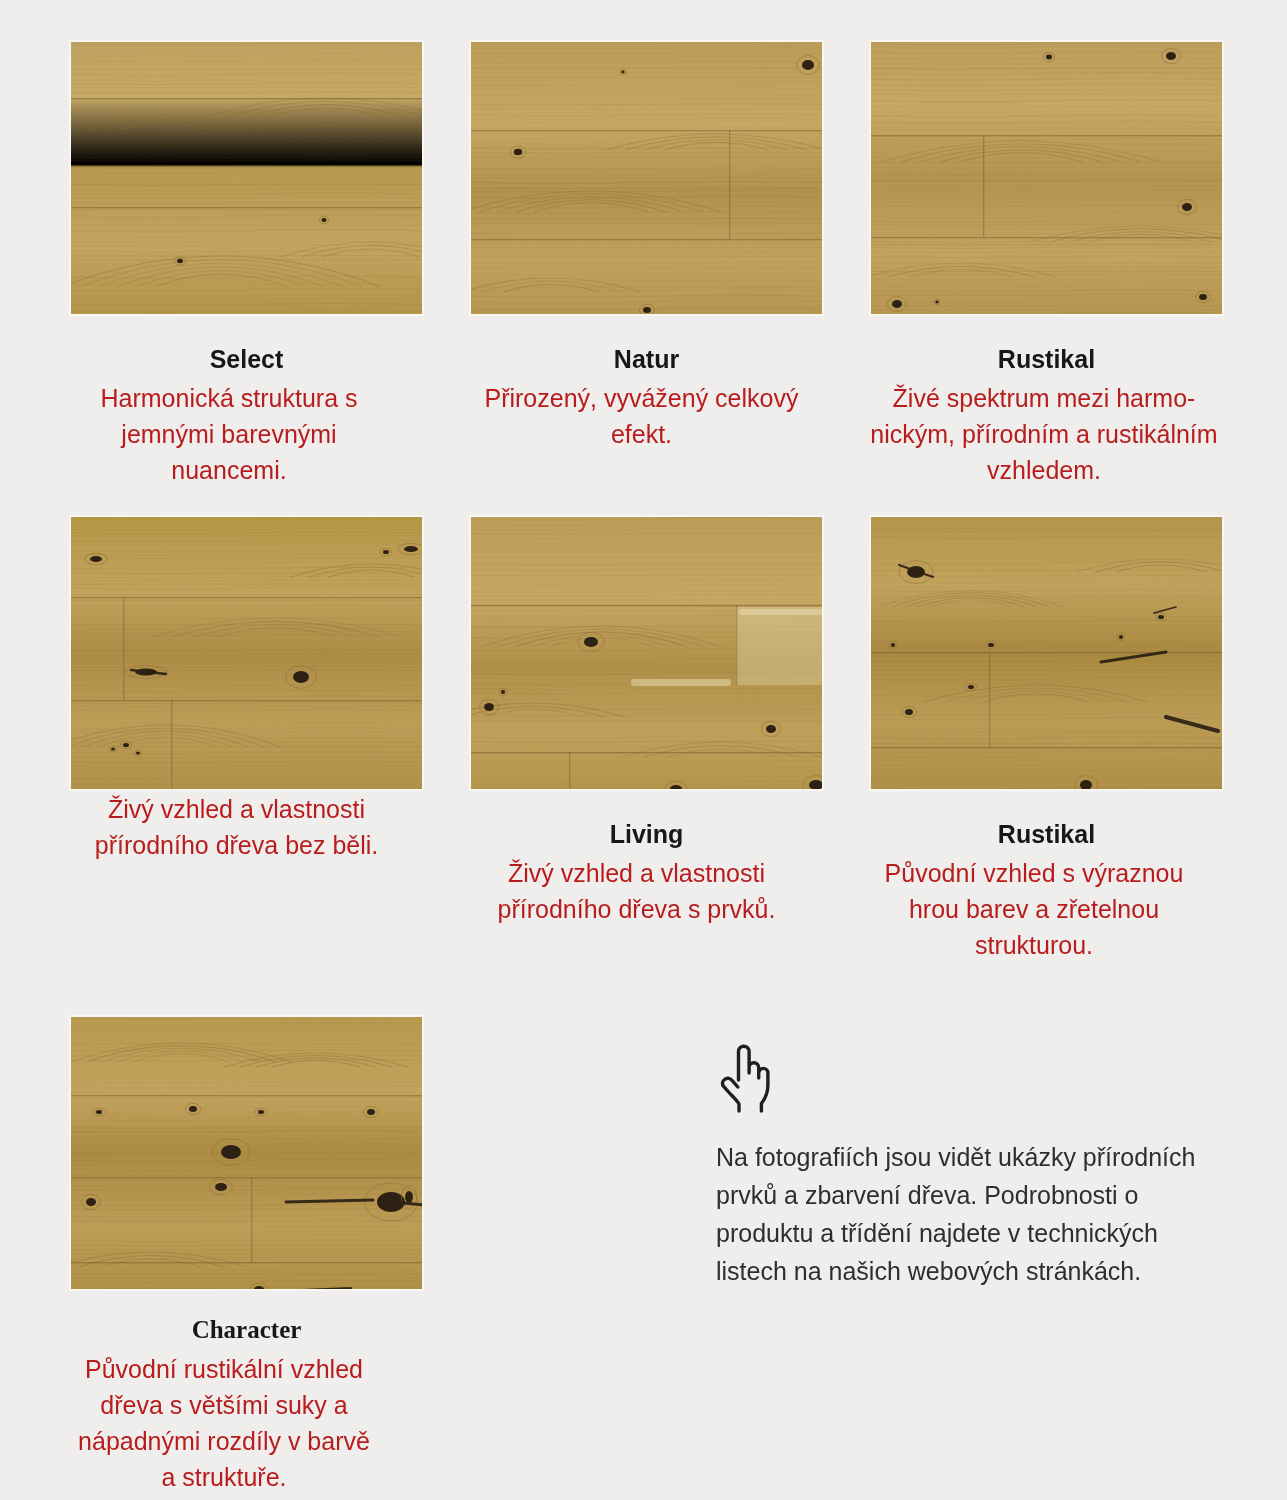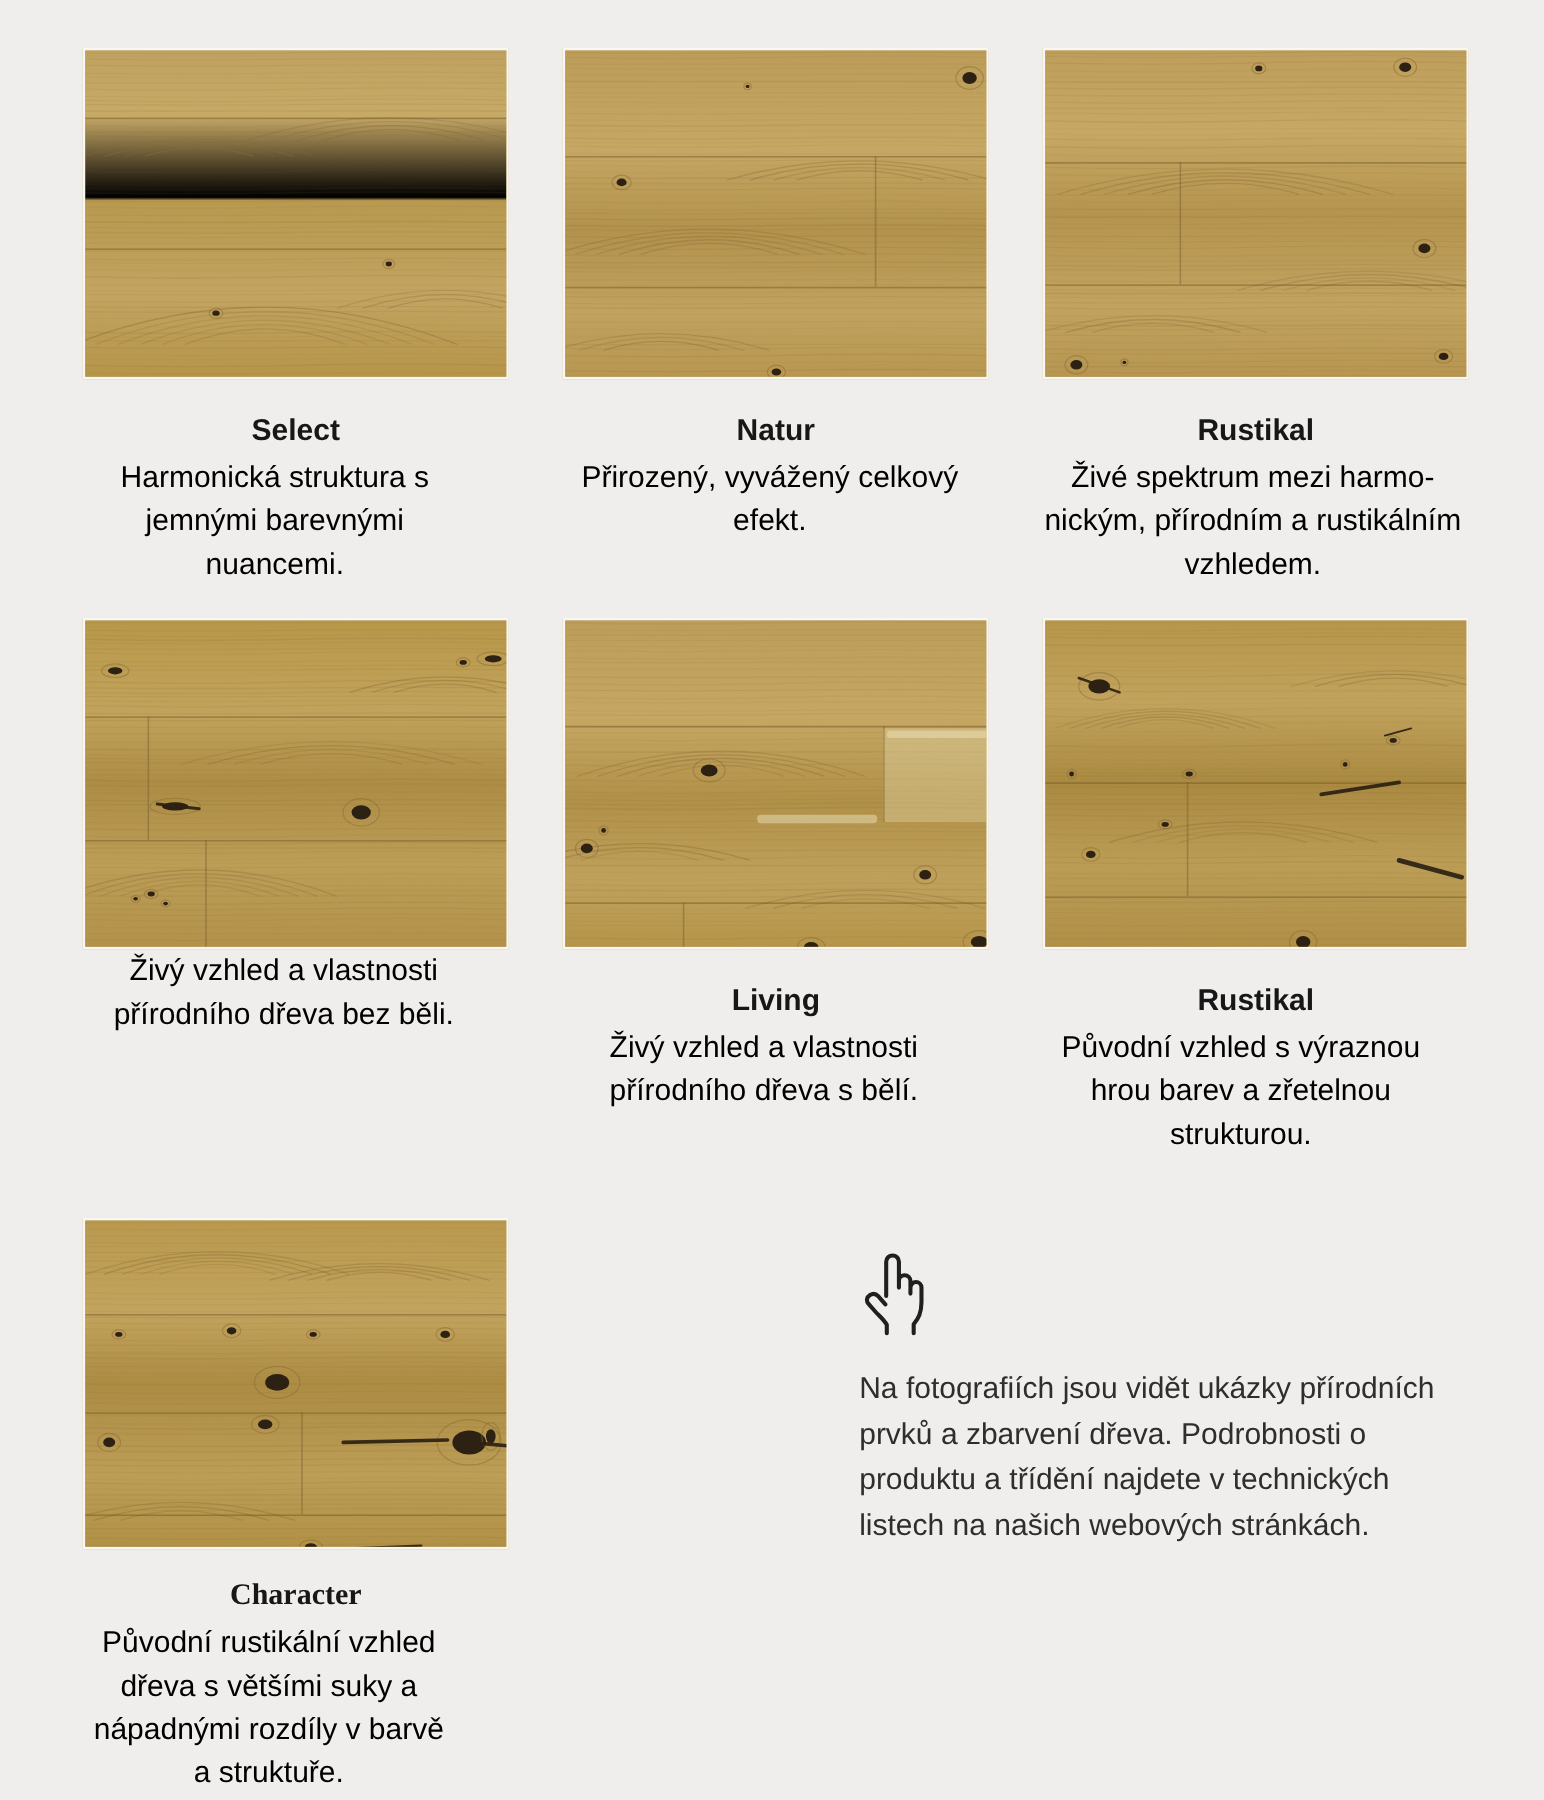--- a/index.html
+++ b/index.html
@@ -14,21 +14,21 @@
     width:355px;height:276px;box-sizing:border-box;
     border:2px solid #f8f7f4;background:#bfa05f;
   }
   .wood svg{display:block;}
   .card-title{
     margin:28px 0 6px 0;font-size:25px;line-height:30px;
     font-weight:bold;color:#171717;
   }
   .card--character .card-title{margin-top:24px;font-family:Liberation Serif, serif;}
   .card-desc{
-    font-size:25px;line-height:36px;color:#000000;
+    font-size:25px;line-height:36px;color:#b91c1c;
     hyphens:manual;-webkit-hyphens:manual;
   }
   .note{position:absolute;left:672px;top:1040px;width:520px;margin-left:44px;}
   .note-icon{display:block;margin:0 0 22px 2px;}
   .note-text{font-size:25px;line-height:38px;color:#2e2e2e;width:505px;hyphens:manual;-webkit-hyphens:manual;}
   
   .w320{max-width:320px;} .w345{max-width:345px;} .w350{max-width:350px;}
   .w335{max-width:335px;} .w330{max-width:330px;} .w310{max-width:310px;}
 </style>
 </head>
@@ -524,21 +524,21 @@
         <ellipse cx="300" cy="212" rx="5" ry="4" fill="#2c2113"></ellipse>
         <ellipse cx="205" cy="272" rx="11.399999999999999" ry="7.6" fill="none" stroke="#8a6b35" stroke-width="1" opacity="0.5"></ellipse>
         <ellipse cx="205" cy="272" rx="6" ry="4" fill="#2c2113"></ellipse>
         <ellipse cx="32" cy="175" rx="3.8" ry="3.8" fill="none" stroke="#8a6b35" stroke-width="1" opacity="0.5"></ellipse>
         <ellipse cx="32" cy="175" rx="2" ry="2" fill="#2c2113"></ellipse>
         <ellipse cx="345" cy="268" rx="13.299999999999999" ry="9.5" fill="none" stroke="#8a6b35" stroke-width="1" opacity="0.5"></ellipse>
         <ellipse cx="345" cy="268" rx="7" ry="5" fill="#2c2113"></ellipse>
       </svg>
     </div>
   <div class="card-title">Living</div>
-  <div class="card-desc w335">Živý vzhled a vlastnosti přírodního dřeva s bělí.</div>
+  <div class="card-desc w335">Živý vzhled a vlastnosti přírodního dřeva s prvků.</div>
 </div>
 <div class="card" style="left:869px;top:515px">
   <div class="wood">
       <svg viewBox="0 0 351 272" width="100%" height="100%" preserveAspectRatio="none">
         <defs>
           <linearGradient id="bg66" x1="0" y1="0" x2="0" y2="1">
             <stop offset="0" stop-color="#b6964a"></stop>
             <stop offset="0.25" stop-color="#c2a35d"></stop>
             <stop offset="0.5" stop-color="#aa8a41"></stop>
             <stop offset="0.75" stop-color="#bc9d56"></stop>

